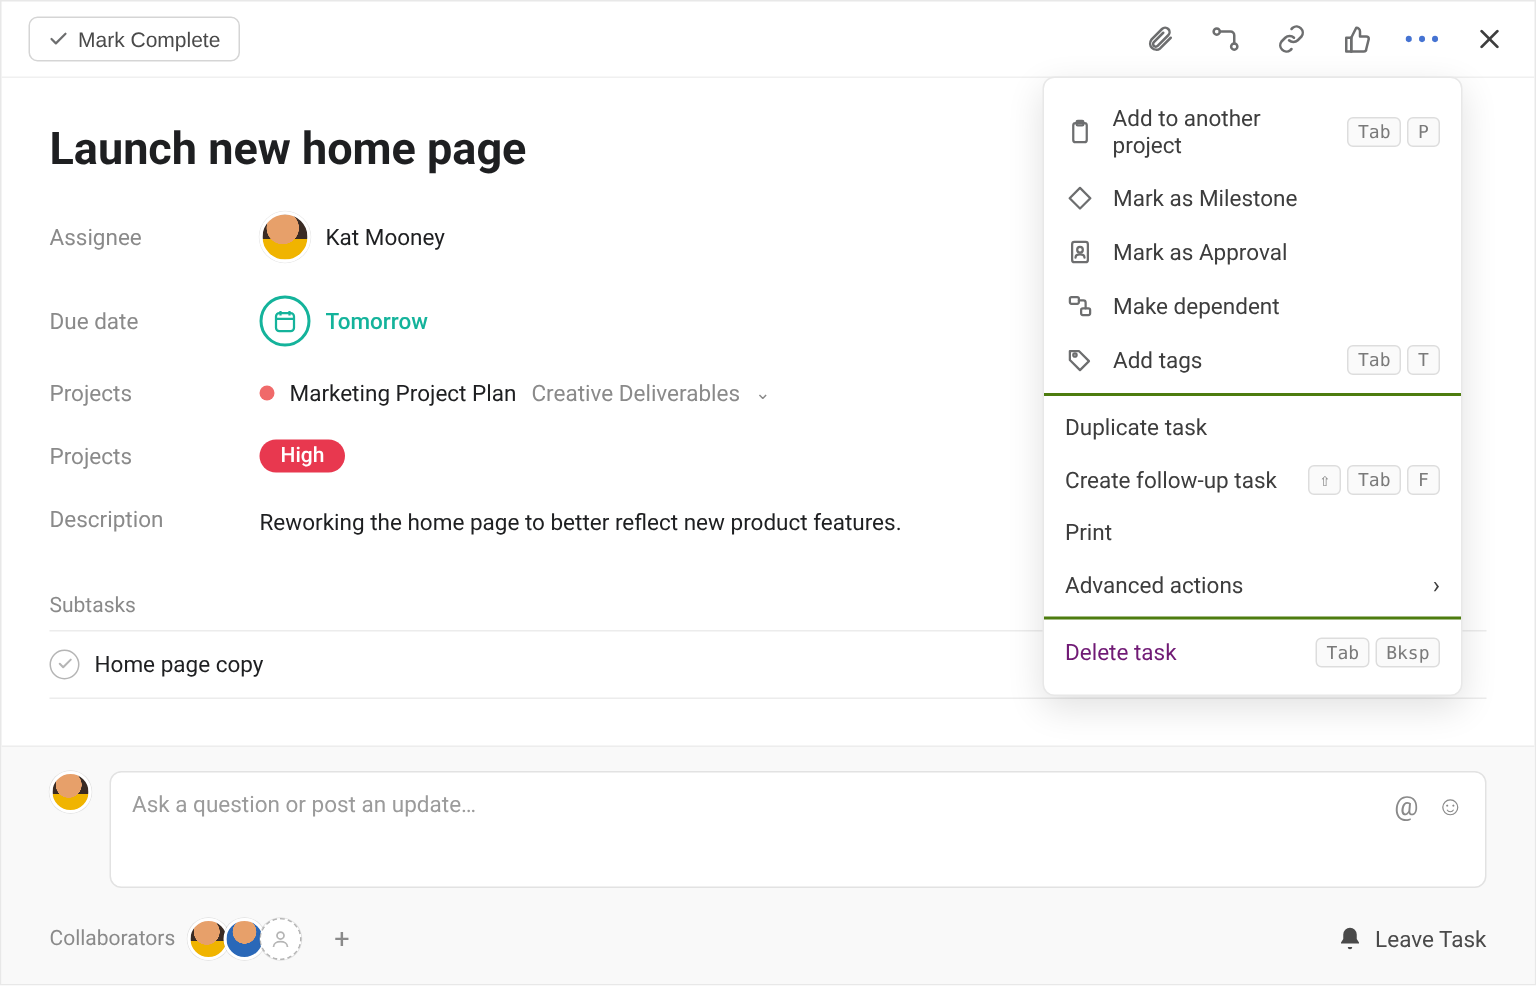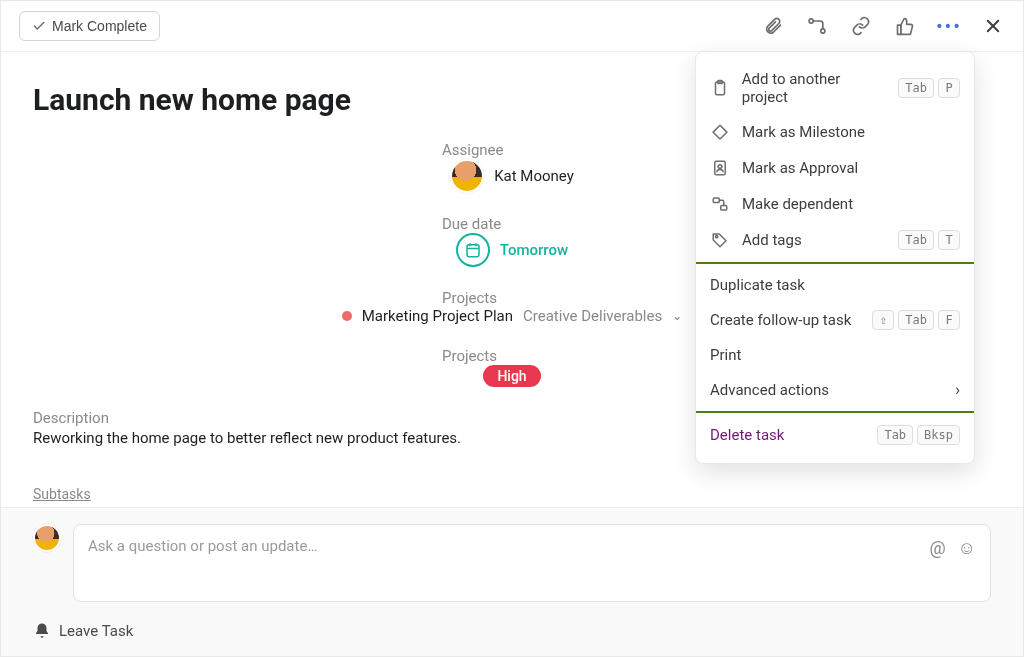--- a/index.html
+++ b/index.html
@@ -10,37 +10,37 @@
   .topbar { display:flex; align-items:center; justify-content:space-between; padding:10px 18px; border-bottom:1px solid #f0f0f0; }
   .complete-btn { display:flex; align-items:center; gap:6px; border:1px solid #d5d5d5; border-radius:6px; padding:6px 12px; font-size:14px; color:#4a4a4a; background:#fff; cursor:pointer; }
   .topbar-actions { display:flex; align-items:center; gap:20px; color:#6d6e6f; }
   .topbar-actions .icon-btn { cursor:pointer; display:flex; align-items:center; justify-content:center; width:24px; height:24px; }
   .dots { color:#4573d2; font-size:20px; letter-spacing:2px; line-height:0; }
   .x-icon { font-size:20px; color:#3d3d3d; }
 
   
   .body { padding: 24px 32px 0 32px; }
   .title { font-size:30px; font-weight:700; margin: 6px 0 24px 0; }
-  .row { display:flex; align-items:center; margin-bottom:22px; font-size:15px;flex-direction:column; }
+  .row { display:flex; align-items:center; margin-bottom:22px; font-size:15px; }
   .row-label { width:140px; color:#8a8a8a; }
   .row-value { display:flex; align-items:center; gap:10px; color:#1e1f21; }
   .avatar { width:34px; height:34px; border-radius:50%; background: radial-gradient(circle at 45% 30%, #e7a06a 0 40%, transparent 41%), linear-gradient(180deg,#3a2b24 0 55%, #f0b400 55% 100%); border:2px solid #fff; box-shadow:0 0 0 0.5px rgba(0,0,0,0.1); }
   .avatar.sm { width:28px; height:28px; }
   .cal-icon { width:34px; height:34px; border:2px solid #14b39b; border-radius:50%; display:flex; align-items:center; justify-content:center; color:#14b39b; }
   .cal-icon svg { width:18px; height:18px; stroke:#14b39b; fill:none; stroke-width:2; }
   .due-val { color:#14b39b; font-weight:500; }
   .proj-dot { width:10px; height:10px; border-radius:50%; background:#f06a6a; }
   .proj-section { color:#8a8a8a; display:flex; align-items:center; gap:10px; }
   .chev { font-size:12px; color:#8a8a8a; }
   .pill { background:#e8384f; color:#fff; border-radius:999px; padding:3px 14px; font-size:14px; font-weight:500; }
   .desc { color:#1e1f21; line-height:1.5; }
 
   
   .subtasks { margin-top:36px; }
-  .sub-header { color:#8a8a8a; font-size:14px; padding-bottom:8px; border-bottom:1px solid #ececec;text-decoration:underline; }
+  .sub-header { color:#8a8a8a; font-size:14px; padding-bottom:8px; border-bottom:1px solid #ececec; }
   .subtask { display:flex; align-items:center; gap:10px; padding:12px 0; border-bottom:1px solid #ececec; font-size:15px; }
   .check-circle { width:20px; height:20px; border:1.5px solid #b5b5b5; border-radius:50%; display:flex; align-items:center; justify-content:center; color:#b5b5b5; font-size:12px; }
 
   
   .comment-area { position:absolute; left:0; right:0; bottom:0; background:#f9f9f9; border-top:1px solid #ededed; padding:16px 32px 16px 32px; }
   .comment-row { display:flex; gap:12px; align-items:flex-start; }
   .comment-box { flex:1; background:#fff; border:1px solid #e2e2e2; border-radius:8px; min-height:78px; padding:12px 14px; display:flex; justify-content:space-between; }
   .comment-box .placeholder { color:#9b9b9b; font-size:15px; }
   .comment-box .box-icons { align-self:flex-start; display:flex; gap:12px; color:#8a8a8a; font-size:18px; }
   .bottom-row { display:flex; align-items:center; justify-content:space-between; margin-top:20px; }
@@ -186,20 +186,34 @@
       <div class="avatar sm"></div>
       <div class="comment-box">
         <span class="placeholder">Ask a question or post an update…</span>
         <span class="box-icons">
           <span>@</span>
           <span>☺</span>
         </span>
       </div>
     </div>
     <div class="bottom-row">
+      <div class="collab">
+        <span>Collaborators</span>
+        <div class="collab-avatars">
+          <div class="avatar sm"></div>
+          <div class="avatar sm blue"></div>
+          <div class="avatar sm dashed">
+            <svg width="14" height="14" viewBox="0 0 24 24" fill="none" stroke="#b5b5b5" stroke-width="2">
+                <circle cx="12" cy="8" r="4"></circle>
+                <path d="M4 21c0-4 4-6 8-6s8 2 8 6"></path>
+              </svg>
+          </div>
+        </div>
+        <span class="plus">+</span>
+      </div>
       <div class="leave">
         <span>
           <svg width="18" height="18" viewBox="0 0 24 24" fill="#4a4a4a">
               <path d="M12 2a6 6 0 0 0-6 6v4l-2 3v1h16v-1l-2-3V8a6 6 0 0 0-6-6z"></path>
               <path d="M10 19a2 2 0 0 0 4 0z"></path>
             </svg>
         </span>
         <span>Leave Task</span>
       </div>
     </div>

